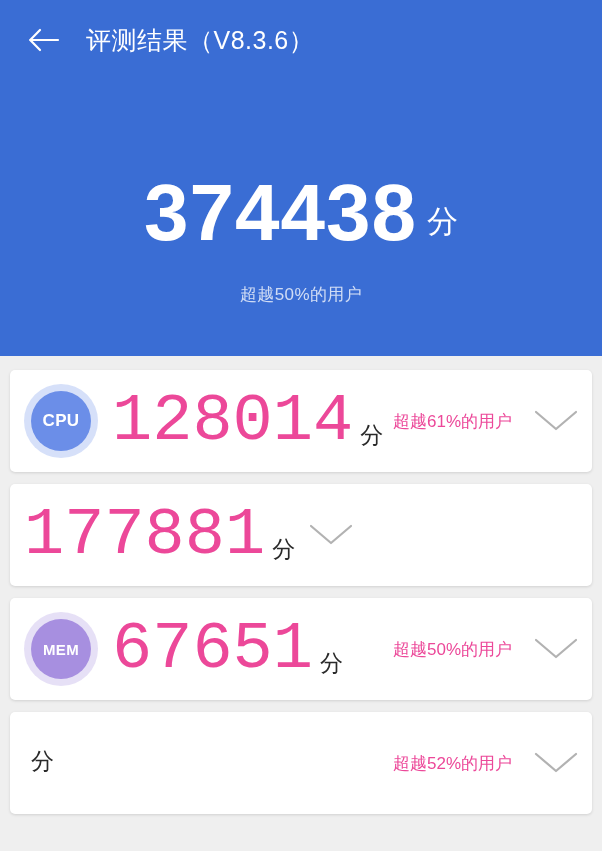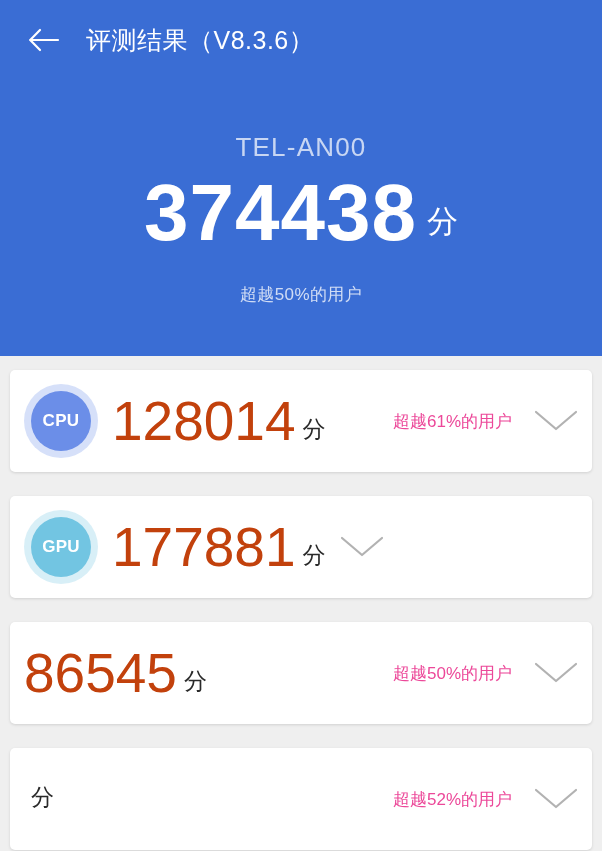--- a/index.html
+++ b/index.html
@@ -70,21 +70,21 @@
     letter-spacing:0.4px;
   }
 
   
   .cards {
     position:absolute; top:370px; left:0;
     width:602px;
   }
   .card {
     position:relative;
-    margin:0 10px 24px 10px;
+    margin:0 10px 12px 10px;
     height:102px;
     background:#ffffff;
     border-radius:5px;
     box-shadow:0 1px 3px rgba(0,0,0,0.13);
     display:flex; align-items:center;
   }
   .badge-wrap {
     position:relative;
     width:74px; height:74px;
     margin-left:14px;
@@ -108,25 +108,26 @@
     letter-spacing:0.3px;
   }
   .badge.small-label { font-size:15px; }
 
   .score-block {
     display:flex; align-items:flex-end;
     margin-left:14px;
     flex:0 0 auto;
   }
   .score-num {
-    font-size:55px;
+    font-size:67px;
     line-height:1;
-    color:#c2410c;
+    color:#ec4899;
     font-weight:400;
     letter-spacing:0px;
+    font-family:Liberation Mono, monospace;
   }
   .score-unit {
     font-size:23px;
     color:#2a2a2a;
     margin-left:7px;
     margin-bottom:4px;
   }
   .card-sub {
     margin-left:auto;
     margin-right:8px;
@@ -153,21 +154,20 @@
         <span>
           <svg width="34" height="26" viewBox="0 0 34 26" fill="none">
             <path d="M13 3 L3.2 13 L13 23" stroke="#ffffff" stroke-width="2.2" stroke-linecap="round" stroke-linejoin="round"></path>
             <path d="M3.6 13 H31" stroke="#ffffff" stroke-width="2.2" stroke-linecap="round"></path>
           </svg>
         </span>
       </div>
       <div class="title-text">评测结果（V8.3.6）</div>
     </div>
 
-    <div class="device-name">TEL-AN00</div>
 
     <div class="total-row">
       <span class="total-score">374438</span>
       <span class="total-unit">分</span>
     </div>
 
     <div class="total-sub">超越50%的用户</div>
   </div>
 
   <div class="cards">
@@ -187,42 +187,42 @@
       <div class="chevron">
         <span>
           <svg width="46" height="26" viewBox="0 0 46 26" fill="none">
             <path d="M3 4 L23 21 L43 4" stroke="#b2b2b2" stroke-width="2.2" stroke-linecap="round" stroke-linejoin="round"></path>
           </svg>
         </span>
       </div>
     </div>
 
     <div class="card">
+      <div class="score-block">
+        <span class="score-num">177881</span>
+        <span class="score-unit">分</span>
+      </div>
+      <div class="chevron">
+        <span>
+          <svg width="46" height="26" viewBox="0 0 46 26" fill="none">
+            <path d="M3 4 L23 21 L43 4" stroke="#b2b2b2" stroke-width="2.2" stroke-linecap="round" stroke-linejoin="round"></path>
+          </svg>
+        </span>
+      </div>
+    </div>
+
+    <div class="card">
       <div class="badge-wrap">
-        <div class="badge-halo" style="background:#72c5e2"></div>
-        <div class="badge" style="background:#72c5e2">
-          <span>GPU</span>
+        <div class="badge-halo" style="background:#a78fe0"></div>
+        <div class="badge small-label" style="background:#a78fe0">
+          <span>MEM</span>
         </div>
       </div>
       <div class="score-block">
-        <span class="score-num">177881</span>
-        <span class="score-unit">分</span>
-      </div>
-      <div class="chevron">
-        <span>
-          <svg width="46" height="26" viewBox="0 0 46 26" fill="none">
-            <path d="M3 4 L23 21 L43 4" stroke="#b2b2b2" stroke-width="2.2" stroke-linecap="round" stroke-linejoin="round"></path>
-          </svg>
-        </span>
-      </div>
-    </div>
-
-    <div class="card">
-      <div class="score-block">
-        <span class="score-num">86545</span>
+        <span class="score-num">67651</span>
         <span class="score-unit">分</span>
       </div>
       <div class="card-sub">超越50%的用户</div>
       <div class="chevron">
         <span>
           <svg width="46" height="26" viewBox="0 0 46 26" fill="none">
             <path d="M3 4 L23 21 L43 4" stroke="#b2b2b2" stroke-width="2.2" stroke-linecap="round" stroke-linejoin="round"></path>
           </svg>
         </span>
       </div>

